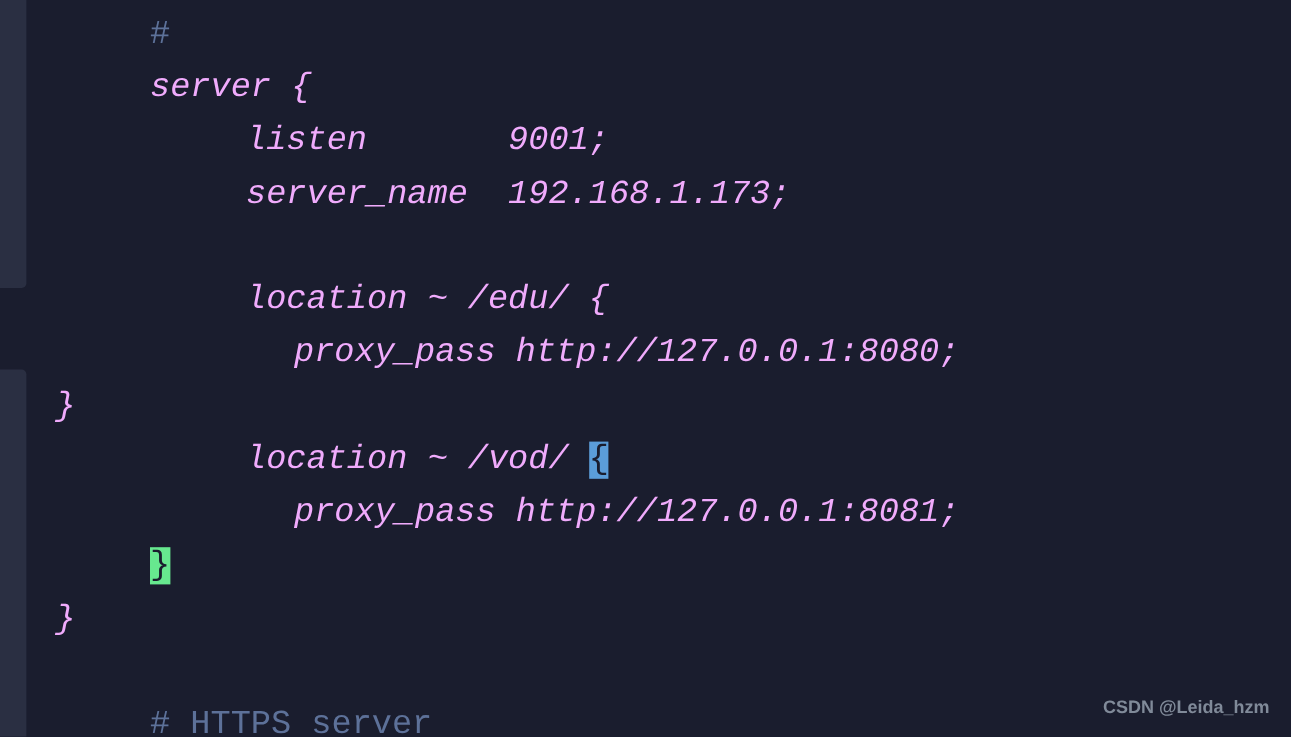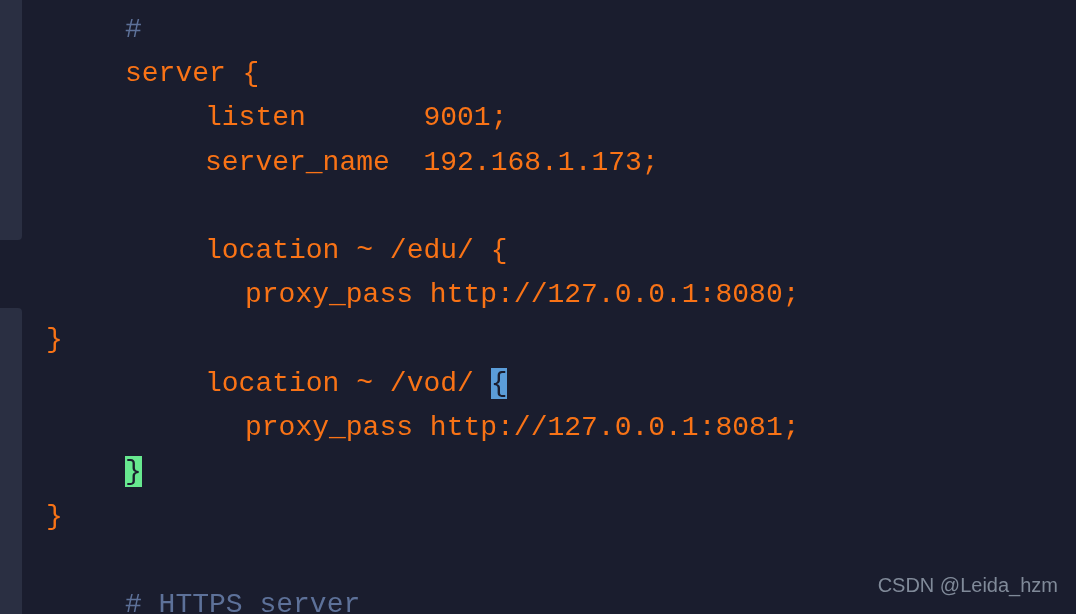--- a/index.html
+++ b/index.html
@@ -21,36 +21,37 @@
     }
     .code-container {
       padding: 8px 0 0 0;
       white-space: pre;
     }
     .line {
       display: block;
       padding-left: 46px;
     }
     .comment { color: #5d7199; }
-    .keyword { color: #f97316; }
+    .keyword { color: #f0abfc; font-style: italic; }
     .cursor-highlight {
       background-color: #5b9dd9;
       color: #1a1d2e;
     }
     .brace-match {
       background-color: #67e88f;
       color: #1a1d2e;
     }
     .watermark {
       position: absolute;
       bottom: 12px;
       right: 18px;
       color: #808a99;
-      font-size: 20px;
+      font-size: 15px;
       font-family: Arial, sans-serif;
+      font-weight: bold;
     }
     .gutter-stub {
       position: absolute;
       left: 0;
       width: 22px;
       background-color: #2a2f42;
     }
     .gutter-stub.top {
       top: 0;
       height: 240px;

